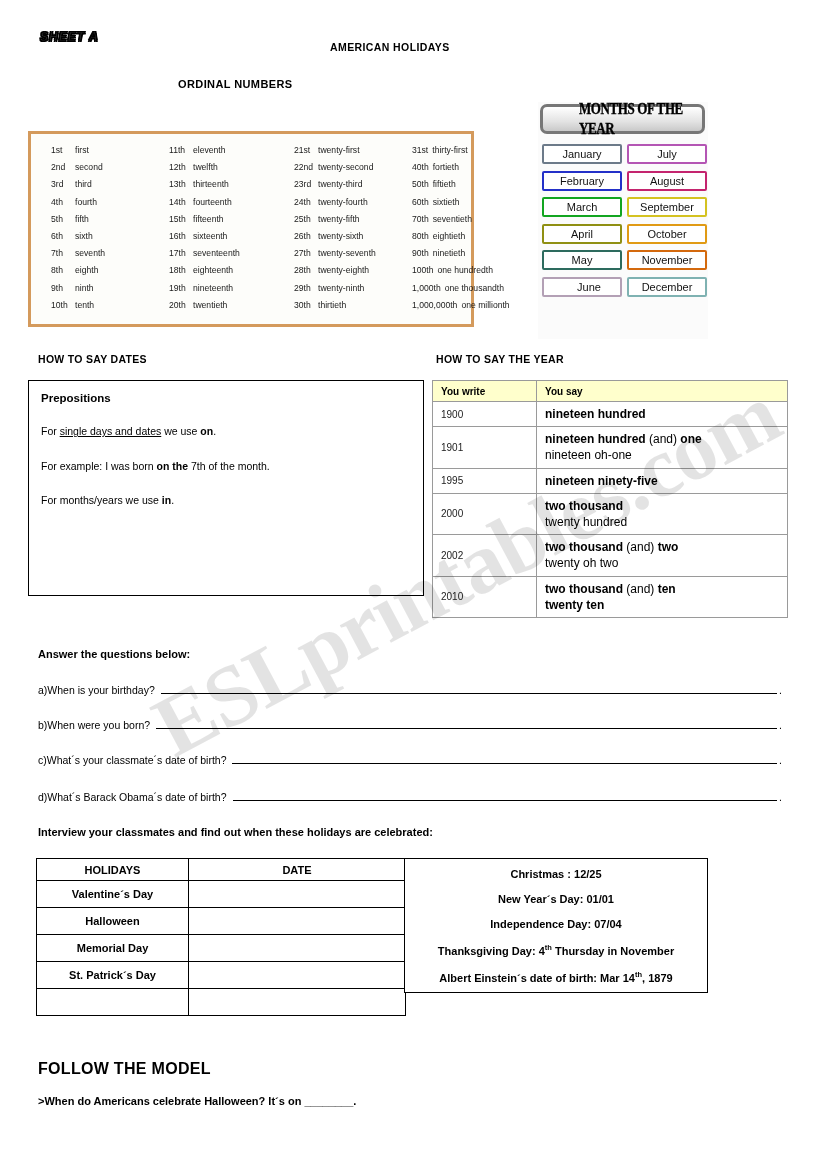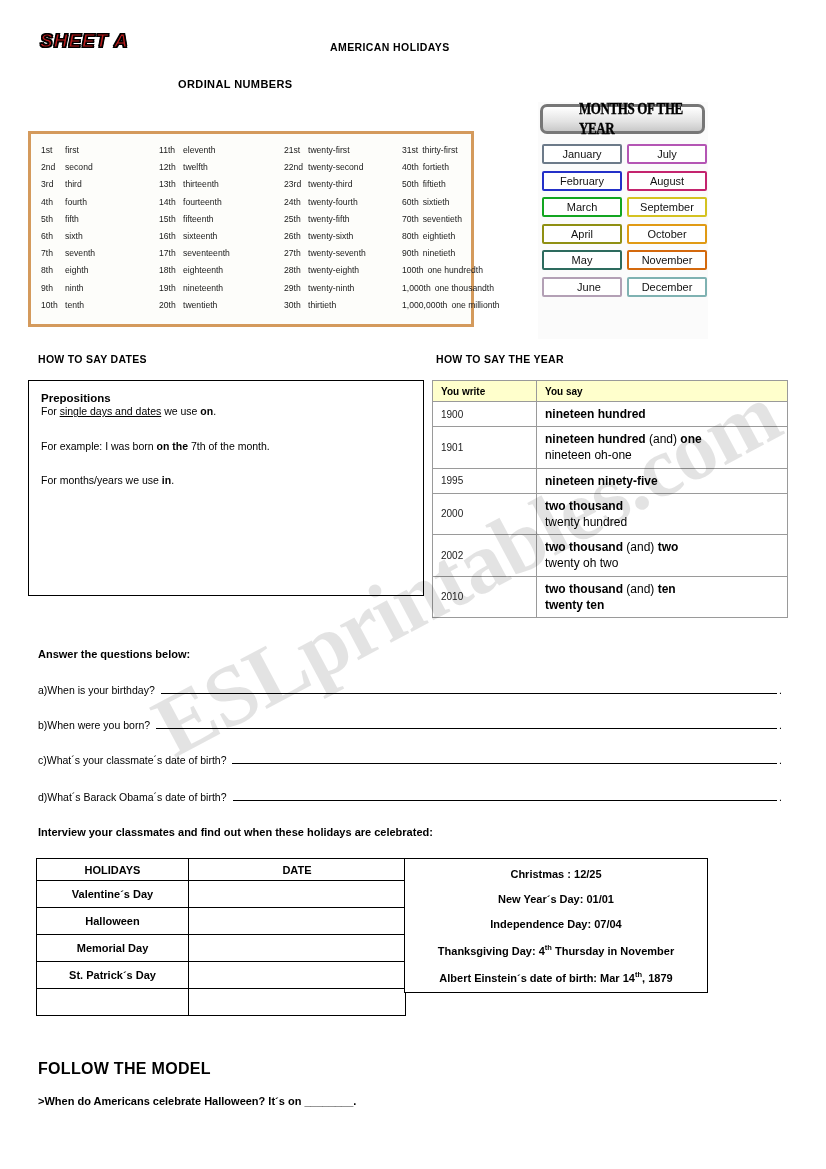--- a/index.html
+++ b/index.html
@@ -34,25 +34,25 @@
     letter-spacing: -1px;
   }
 
   .page { position: absolute; left: 0; top: 0; width: 826px; height: 1169px; z-index: 2; }
 
   
   #sheet-label {
     position: absolute;
     left: 40px; top: 30px;
     font-family: "Liberation Sans", sans-serif;
-    font-size: 19px;
+    font-size: 12px;
     font-weight: bold;
     font-style: italic;
     letter-spacing: 1px;
-    color: #b91c1c;
+    color: #404040;
     -webkit-text-stroke: 1.2px #000;
     text-shadow:
       -1px -1px 0 #000, 1px -1px 0 #000,
       -1px  1px 0 #000, 1px  1px 0 #000;
   }
   #doc-title {
     position: absolute;
     left: 330px; top: 41px;
     font-size: 10.5px;
     font-weight: bold;
@@ -66,21 +66,21 @@
     letter-spacing: 0.4px;
   }
 
   
   #ordinal-box {
     position: absolute;
     left: 28px; top: 131px;
     width: 446px; height: 196px;
     border: 3px solid #d49a5c;
     background: #fdfdfa;
-    padding: 8px 6px 6px 10px;
+    padding: 8px 6px 6px 20px;
   }
   #ordinal-grid {
     display: grid;
     grid-template-columns: 118px 125px 118px auto;
     row-gap: 0px;
     font-size: 8.6px;
     color: #1a1a1a;
     line-height: 17.2px;
   }
   .ord-cell { white-space: nowrap; }
@@ -153,20 +153,21 @@
     width: 396px; height: 216px;
     border: 1px solid #000;
     background: #fff;
     padding: 10px 12px;
     font-size: 10.5px;
     line-height: 1.25;
   }
   #prepositions-box .pbox-title {
     font-weight: bold;
     font-size: 11.5px;
+    margin-bottom: 20px;
   }
   #prepositions-box p { margin: 0 0 21px 0; }
   #prepositions-box p:last-child { margin-bottom: 0; }
   .u { text-decoration: underline; }
   .b { font-weight: bold; }
 
   
   #year-table-wrap {
     position: absolute;
     left: 432px; top: 380px;

